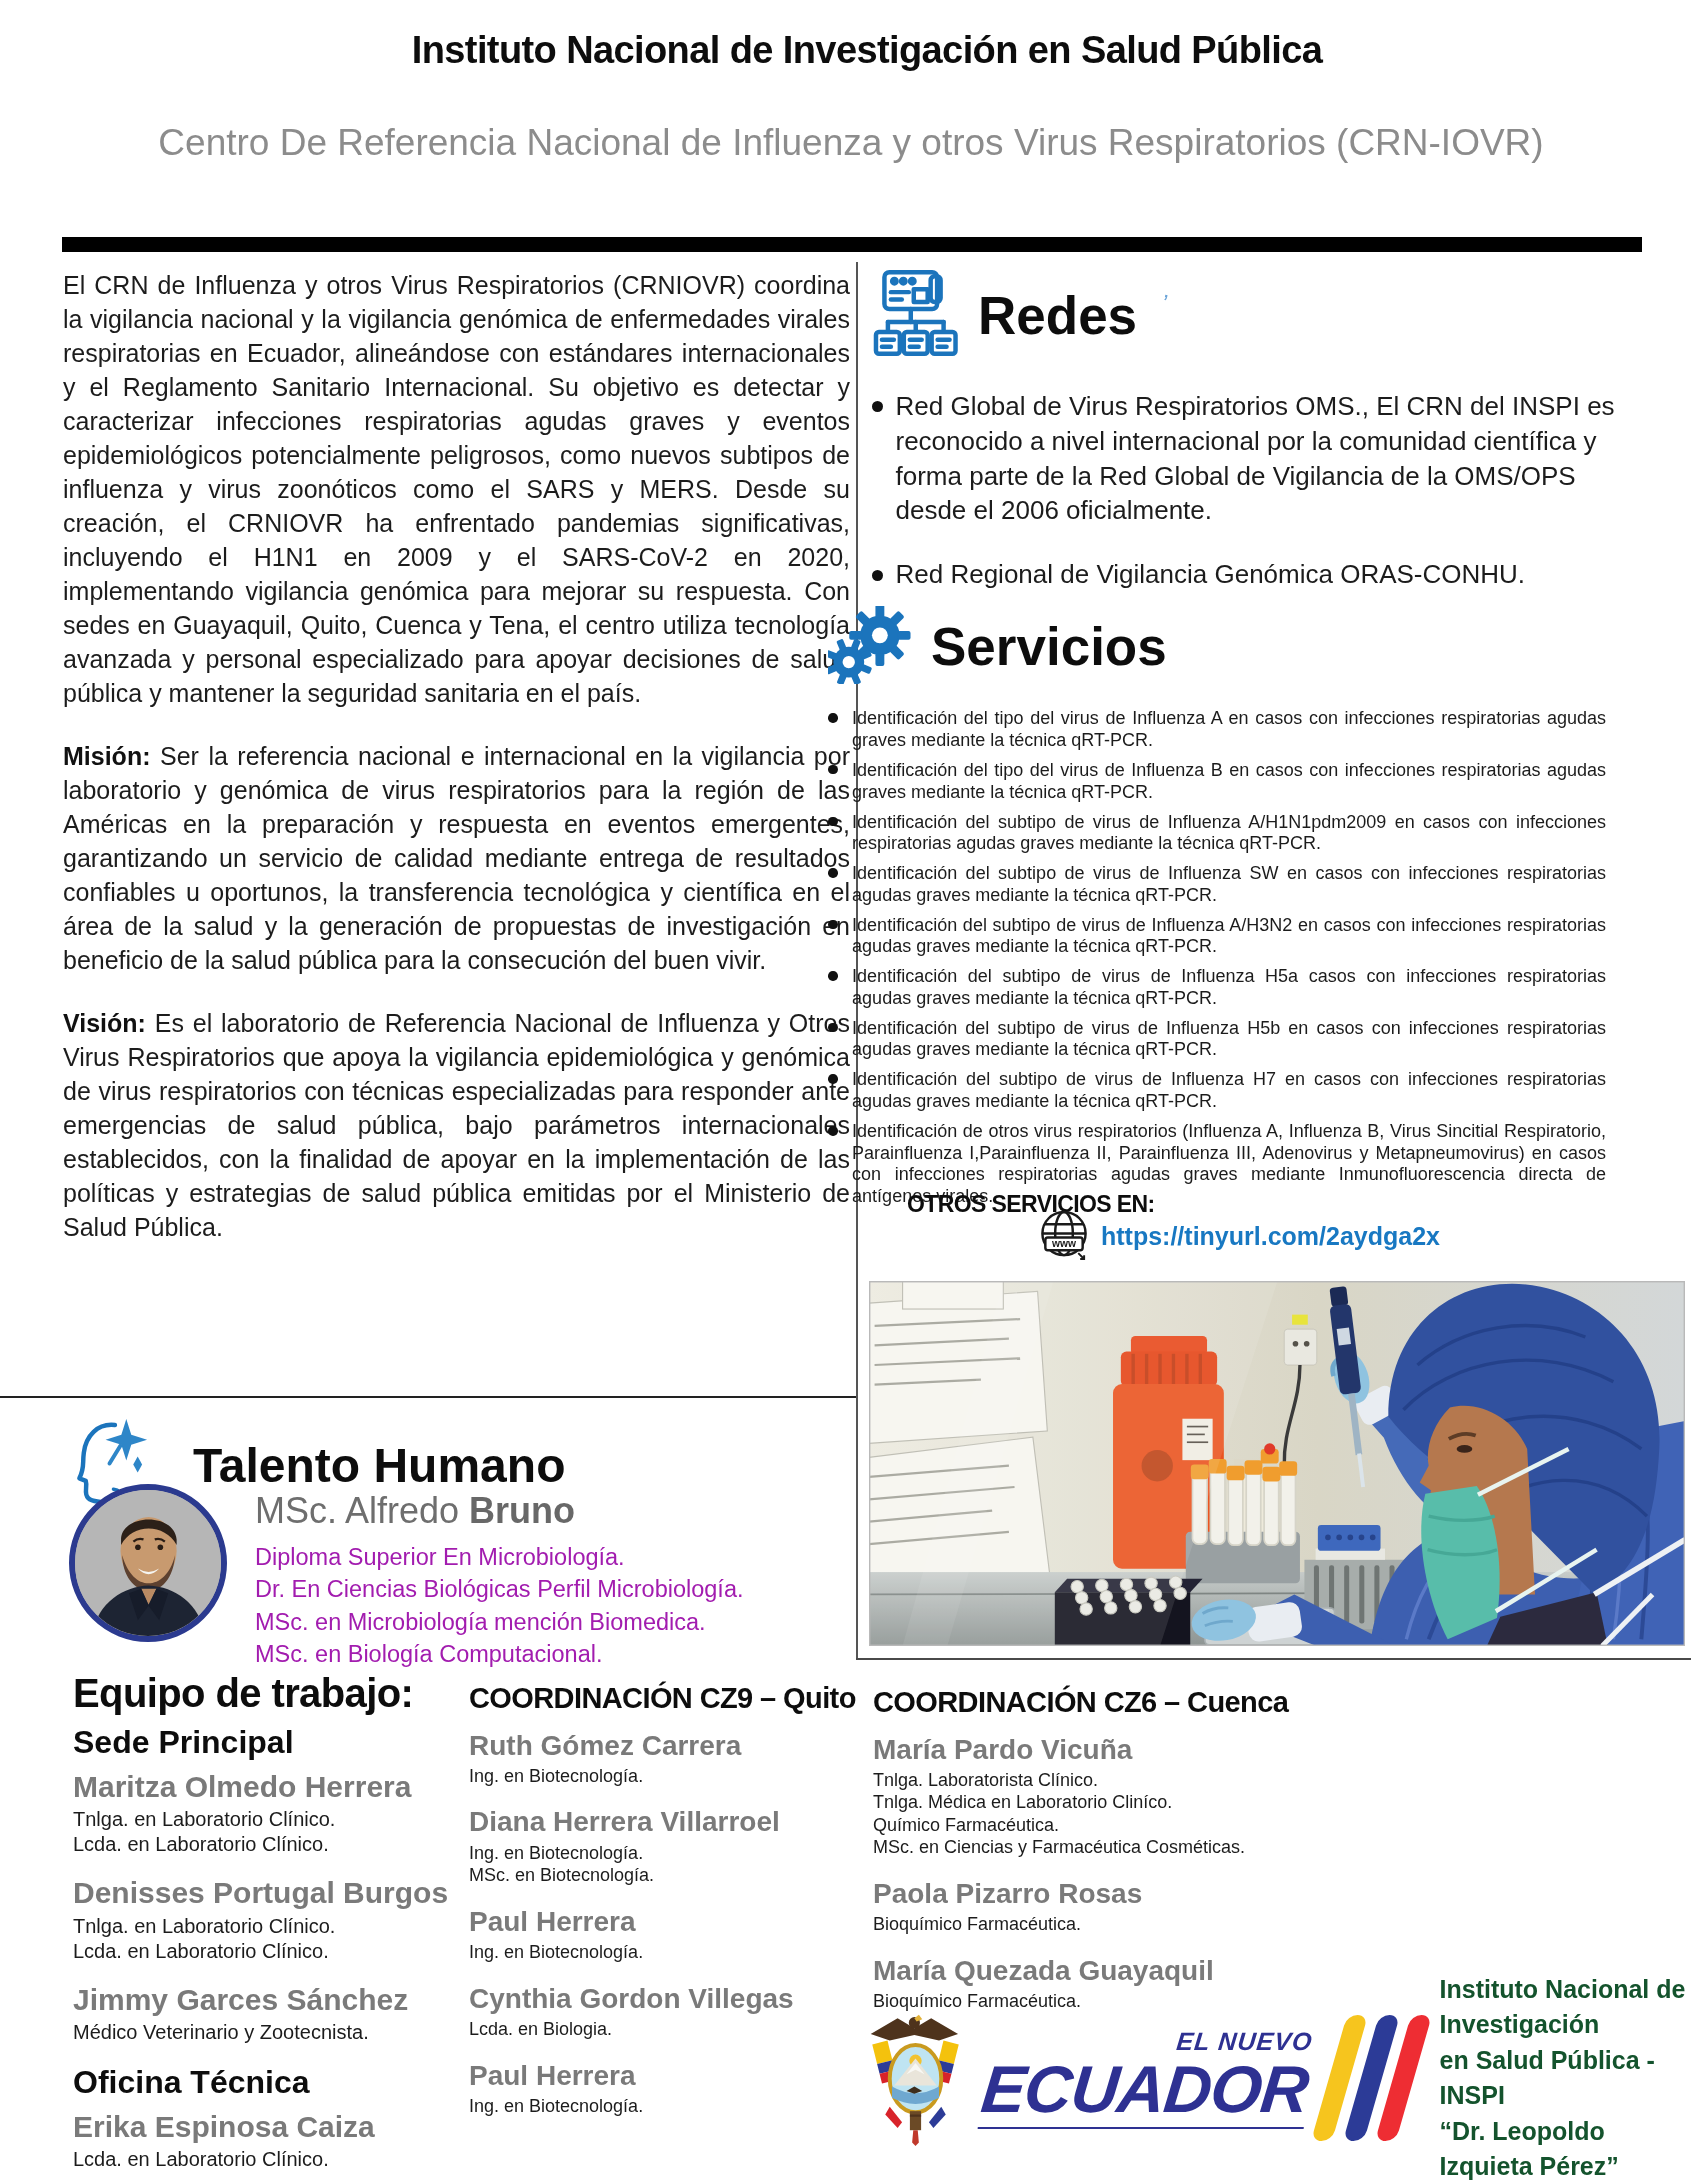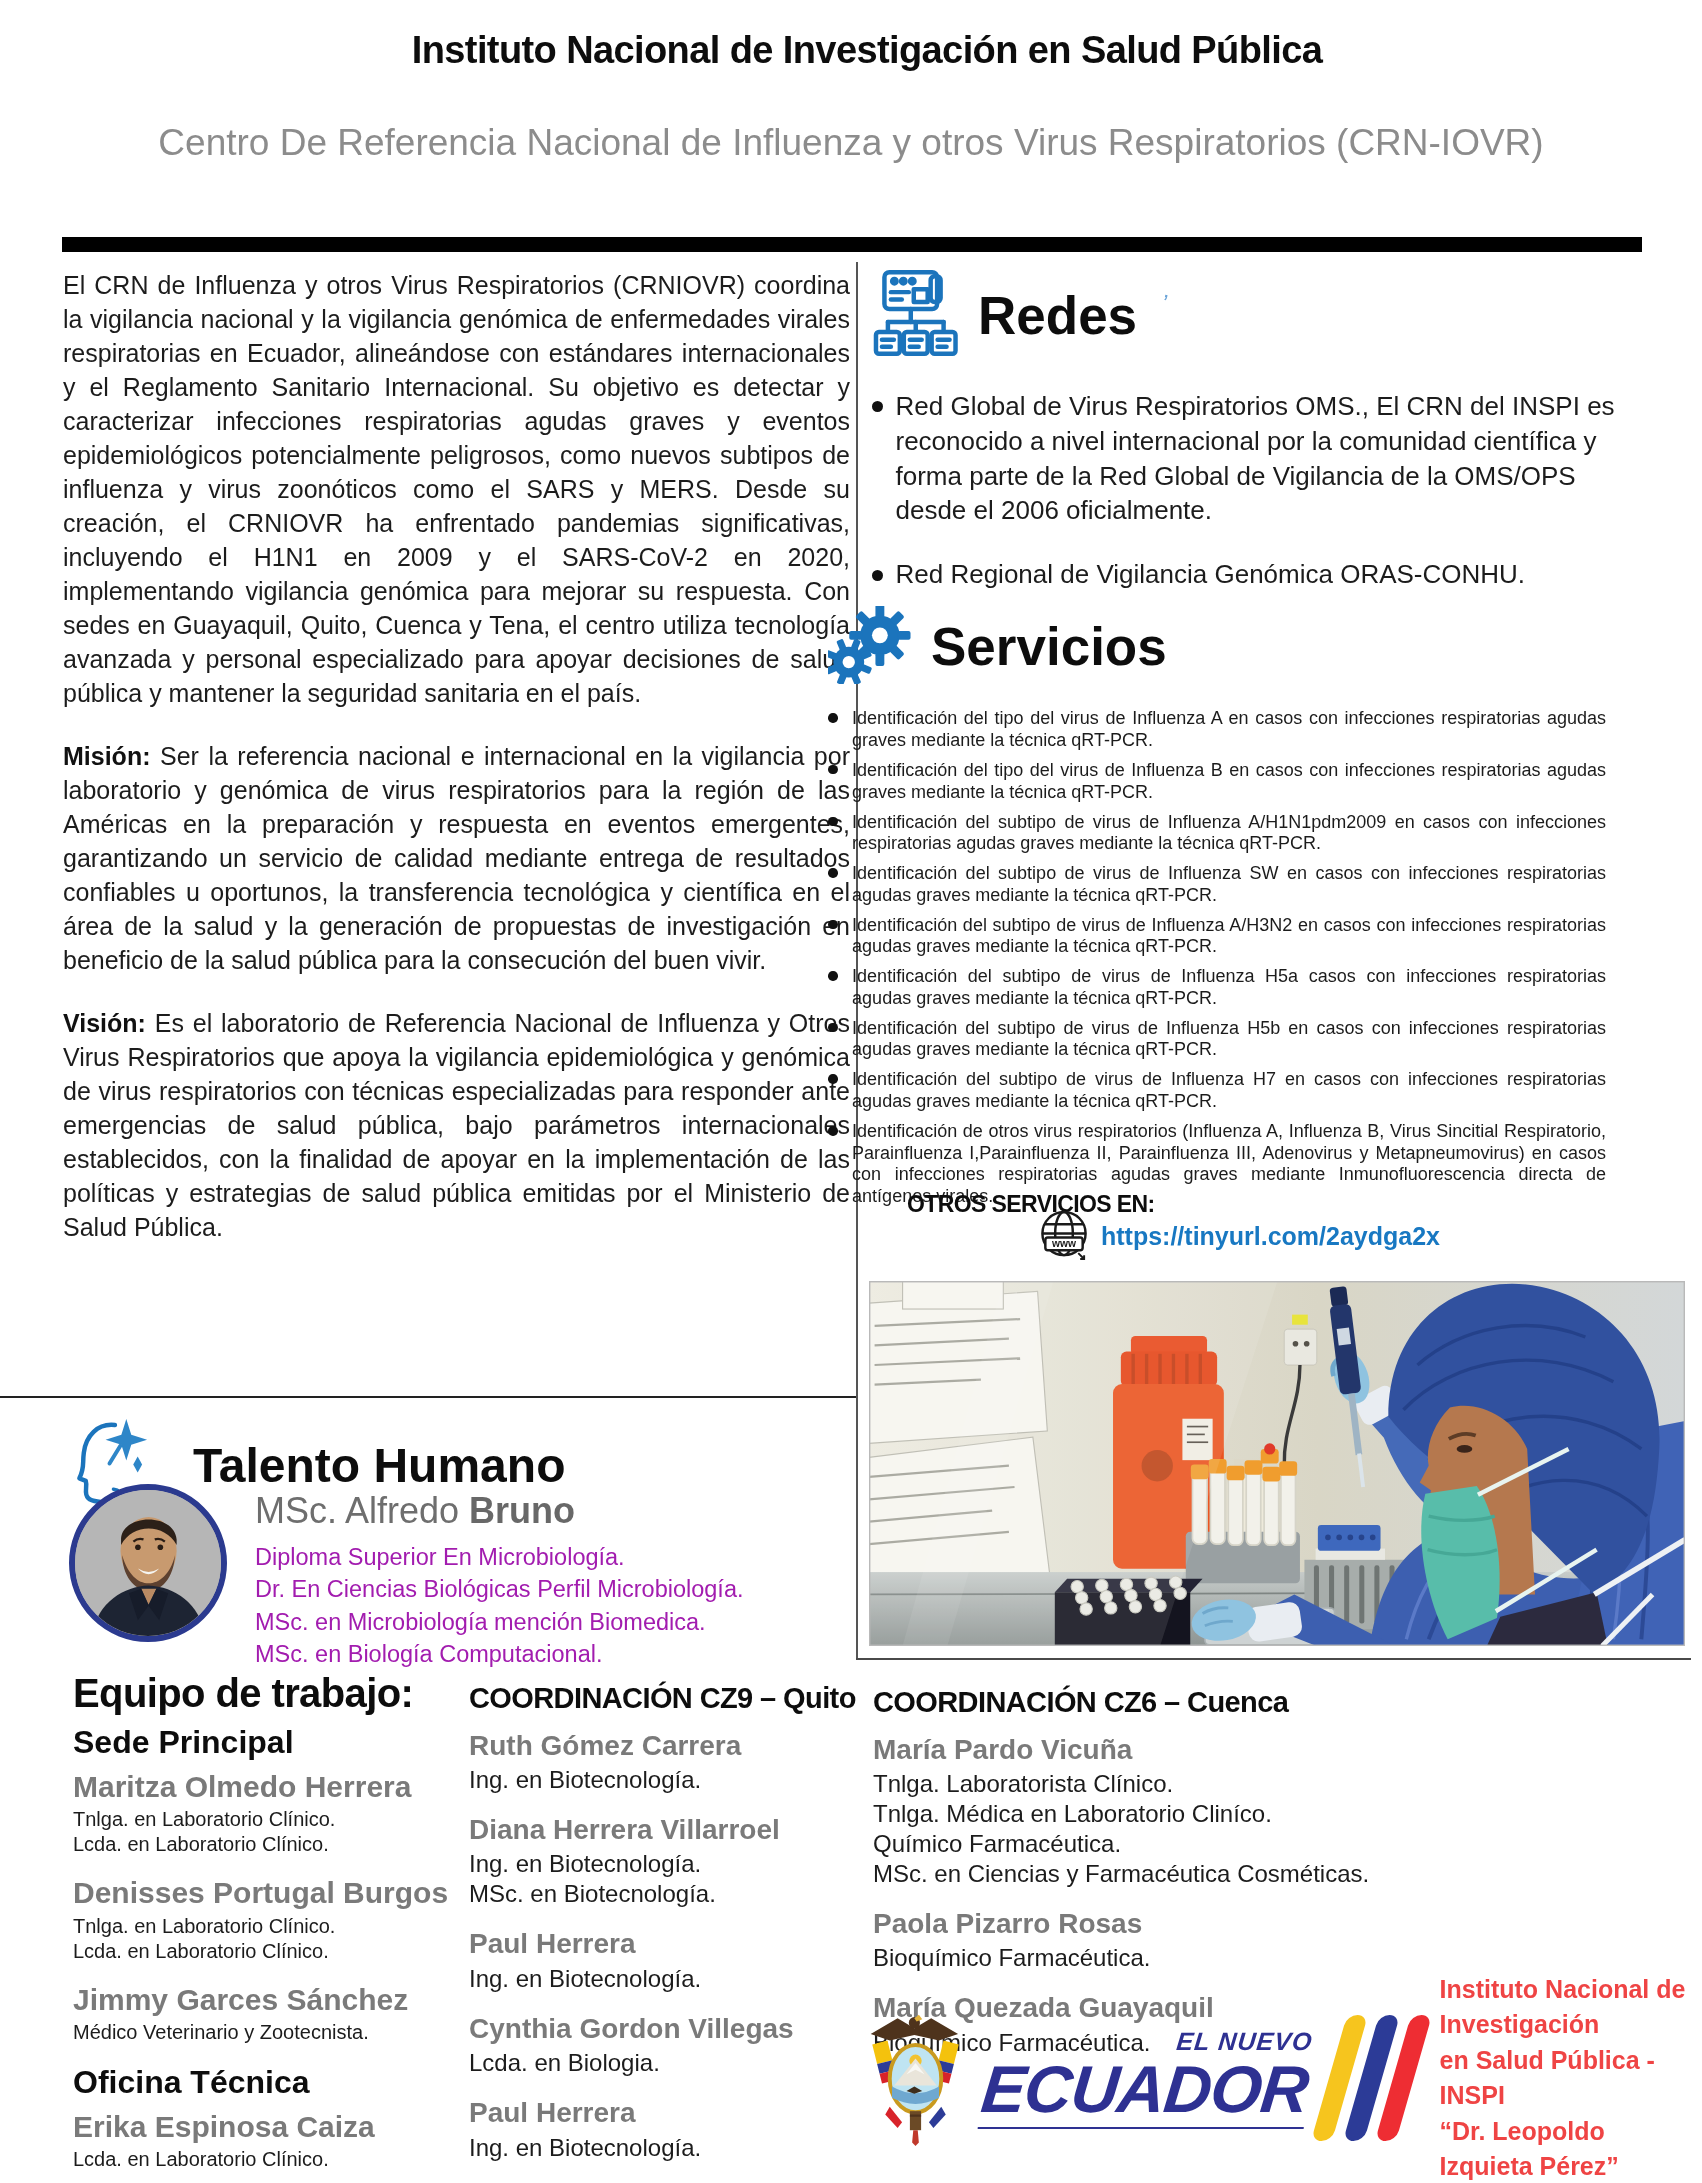--- a/index.html
+++ b/index.html
@@ -51,32 +51,32 @@
   .col-a{position:absolute;left:73px;top:1671px;width:386px;}
   .col-b{position:absolute;left:469px;top:1682px;width:392px;}
   .col-c{position:absolute;left:873px;top:1686px;width:537px;}
   .eq-title{font-size:40px;font-weight:800;letter-spacing:-0.6px;color:#0d0d0d;margin-bottom:3.4px;}
   .grp-title{font-size:32px;font-weight:800;color:#0d0d0d;margin:7.8px 0 9px 0;}
   .cz-title{font-size:29px;font-weight:800;letter-spacing:-0.6px;color:#0d0d0d;margin-bottom:14.6px;}
   .member{margin-bottom:19px;}
   .m-name{font-size:30px;font-weight:bold;color:#7a7a7a;margin-bottom:3.4px;}
   .m-cred{font-size:20px;line-height:1.25;color:#1c1c1c;}
   .col-b .m-name,.col-c .m-name{font-size:28px;}
-  .col-b .m-cred,.col-c .m-cred{font-size:24px;}
+  .col-b .m-cred,.col-c .m-cred{font-size:18px;}
   
   .footer{position:absolute;left:865px;top:1997px;width:823px;height:162px;
           display:flex;align-items:center;gap:17px;}
   .brand{display:flex;flex-direction:column;align-items:flex-end;transform:skewX(-6deg);color:#2e3192;}
   .brand-small{font-size:25px;font-weight:800;font-style:italic;letter-spacing:1.1px;}
   .brand-big{font-size:66px;font-weight:800;font-style:italic;letter-spacing:-1.1px;line-height:1.0;
              border-bottom:2.8px solid #2e3192;padding-bottom:4.5px;}
   .stripes{display:flex;gap:11.2px;transform:skewX(-16deg);margin-left:3.4px;}
   .stripes span{width:21px;height:126px;border-radius:11.2px;display:block;}
   .org{margin-left:7.8px;}
-  .org div{font-size:25px;font-weight:bold;color:#ef4444;line-height:1.42;}
+  .org div{font-size:25px;font-weight:bold;color:#14532d;line-height:1.42;}
 </style>
 </head>
 <body>
 
 <div class="page">
 
   <div class="h-title">Instituto Nacional de Investigación en Salud Pública</div>
   <div class="h-sub">Centro De Referencia Nacional de Influenza y otros Virus Respiratorios (CRN-IOVR)</div>
   <div class="h-bar"></div>
 

